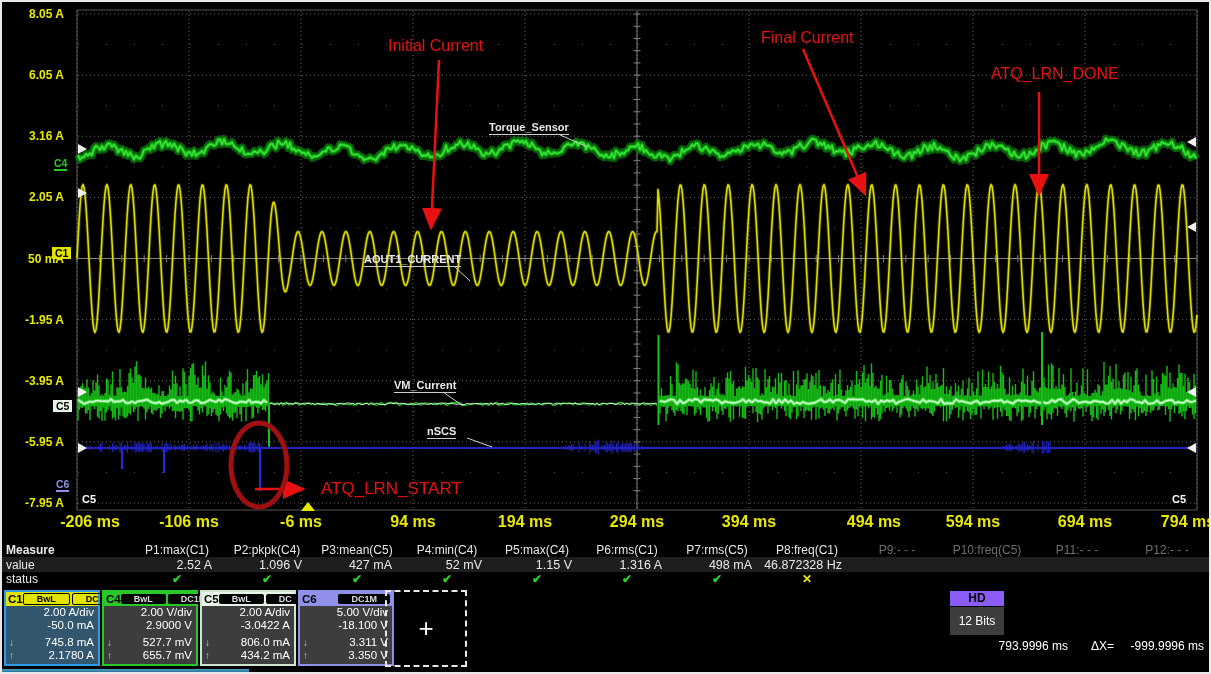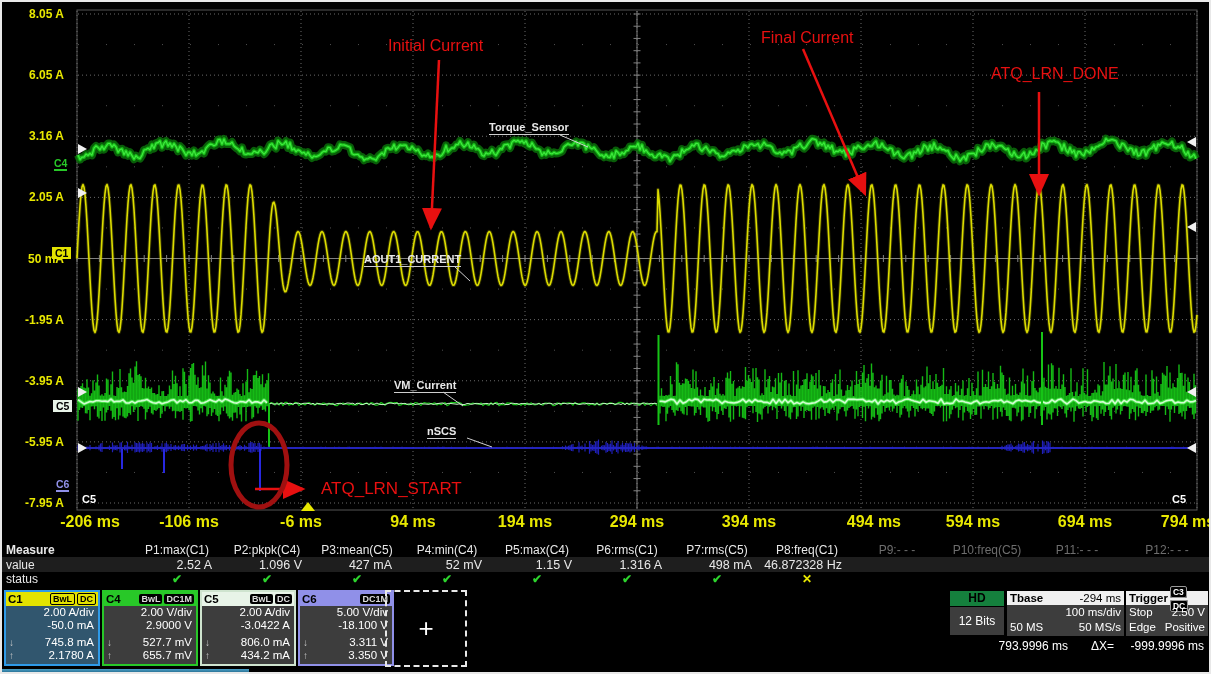--- a/index.html
+++ b/index.html
@@ -34,32 +34,32 @@
   .m-st{text-align:center;font-size:12px;line-height:13px;}
   .chk{color:#2dd42d;font-weight:bold;}
   .inv{color:#e8e800;font-weight:bold;}
   
   .ch-box{position:absolute;top:588px;width:96px;height:76px;box-sizing:border-box;
           border:2px solid #777;background:#3d3d3d;z-index:2;cursor:pointer;}
   .ch-head{height:14px;display:flex;justify-content:space-between;align-items:center;
            padding:0 2px;font-size:11.5px;font-weight:bold;color:#000;line-height:14px;}
   .badges{display:flex;gap:2px;}
   .badge{background:#000;color:#ddd;font-size:9px;font-weight:bold;border-radius:2px;
-         padding:0 2px;line-height:10px;}
+         padding:0 13px;line-height:10px;}
   .b-inv{background:transparent;border:1px solid #000;color:#000;}
   .ch-row{text-align:right;padding-right:4px;color:#fff;font-size:11.5px;line-height:13px;}
   .mm{display:flex;justify-content:space-between;color:#fff;font-size:11.5px;
       line-height:13px;padding:0 4px 0 3px;}
   .mm .ar{color:#c8c8c8;font-size:10px;}
   .add-box{position:absolute;left:383px;top:588px;width:82px;height:77px;box-sizing:border-box;
            border:2px dashed #e8e8e8;display:flex;align-items:center;justify-content:center;
            color:#fff;font-size:26px;z-index:2;cursor:pointer;}
   
   .hd-box{position:absolute;left:948px;top:589px;width:54px;height:45px;z-index:2;cursor:pointer;}
-  .hd-top{height:15px;background:#15803d;color:#000;font-weight:bold;font-size:12px;
+  .hd-top{height:15px;background:#8b5cf6;color:#000;font-weight:bold;font-size:12px;
           text-align:center;line-height:15px;}
   .hd-bot{height:28px;background:#3d3d3d;color:#fff;font-size:12px;text-align:center;
           line-height:28px;margin-top:1px;}
   .info-box{position:absolute;top:589px;height:45px;box-sizing:border-box;background:#3d3d3d;z-index:2;cursor:pointer;}
   .tb-box{left:1005px;width:117px;}
   .tr-box{left:1124px;width:82px;}
   .ib-head{height:14px;background:#f0f0f0;color:#000;display:flex;justify-content:space-between;
            align-items:center;padding:0 3px;font-size:11.5px;line-height:14px;}
   .ib-title{font-weight:bold;}
   .ib-row{display:flex;justify-content:space-between;color:#fff;font-size:11.5px;
@@ -429,51 +429,21 @@
 
   <div class="add-box">
     <span>+</span>
   </div>
 
   <div class="hd-box">
     <div class="hd-top">HD</div>
     <div class="hd-bot">12 Bits</div>
   </div>
 
-  <div class="info-box tb-box">
-    <div class="ib-head">
-      <span class="ib-title">Tbase</span>
-      <span>-294 ms</span>
-    </div>
-    <div class="ib-row r">
-        <span>100 ms/div</span>
-      </div>
-    <div class="ib-row">
-      <span>50 MS</span>
-      <span>50 MS/s</span>
-    </div>
-  </div>
-
-  <div class="info-box tr-box">
-    <div class="ib-head">
-      <span class="ib-title">Trigger</span>
-      <span>
-        <span class="tr-badge">C3</span>
-        <span class="tr-badge">DC</span>
-      </span>
-    </div>
-    <div class="ib-row">
-      <span>Stop</span>
-      <span>2.50 V</span>
-    </div>
-    <div class="ib-row">
-      <span>Edge</span>
-      <span>Positive</span>
-    </div>
-  </div>
+
 
   <div class="xy">
     <div class="xy-line">
       <span class="xl">X1=</span>
       <span class="xv1">793.9996 ms</span>
       <span class="xl2">ΔX=</span>
       <span class="xv2">-999.9996 ms</span>
     </div>
   </div>
 

